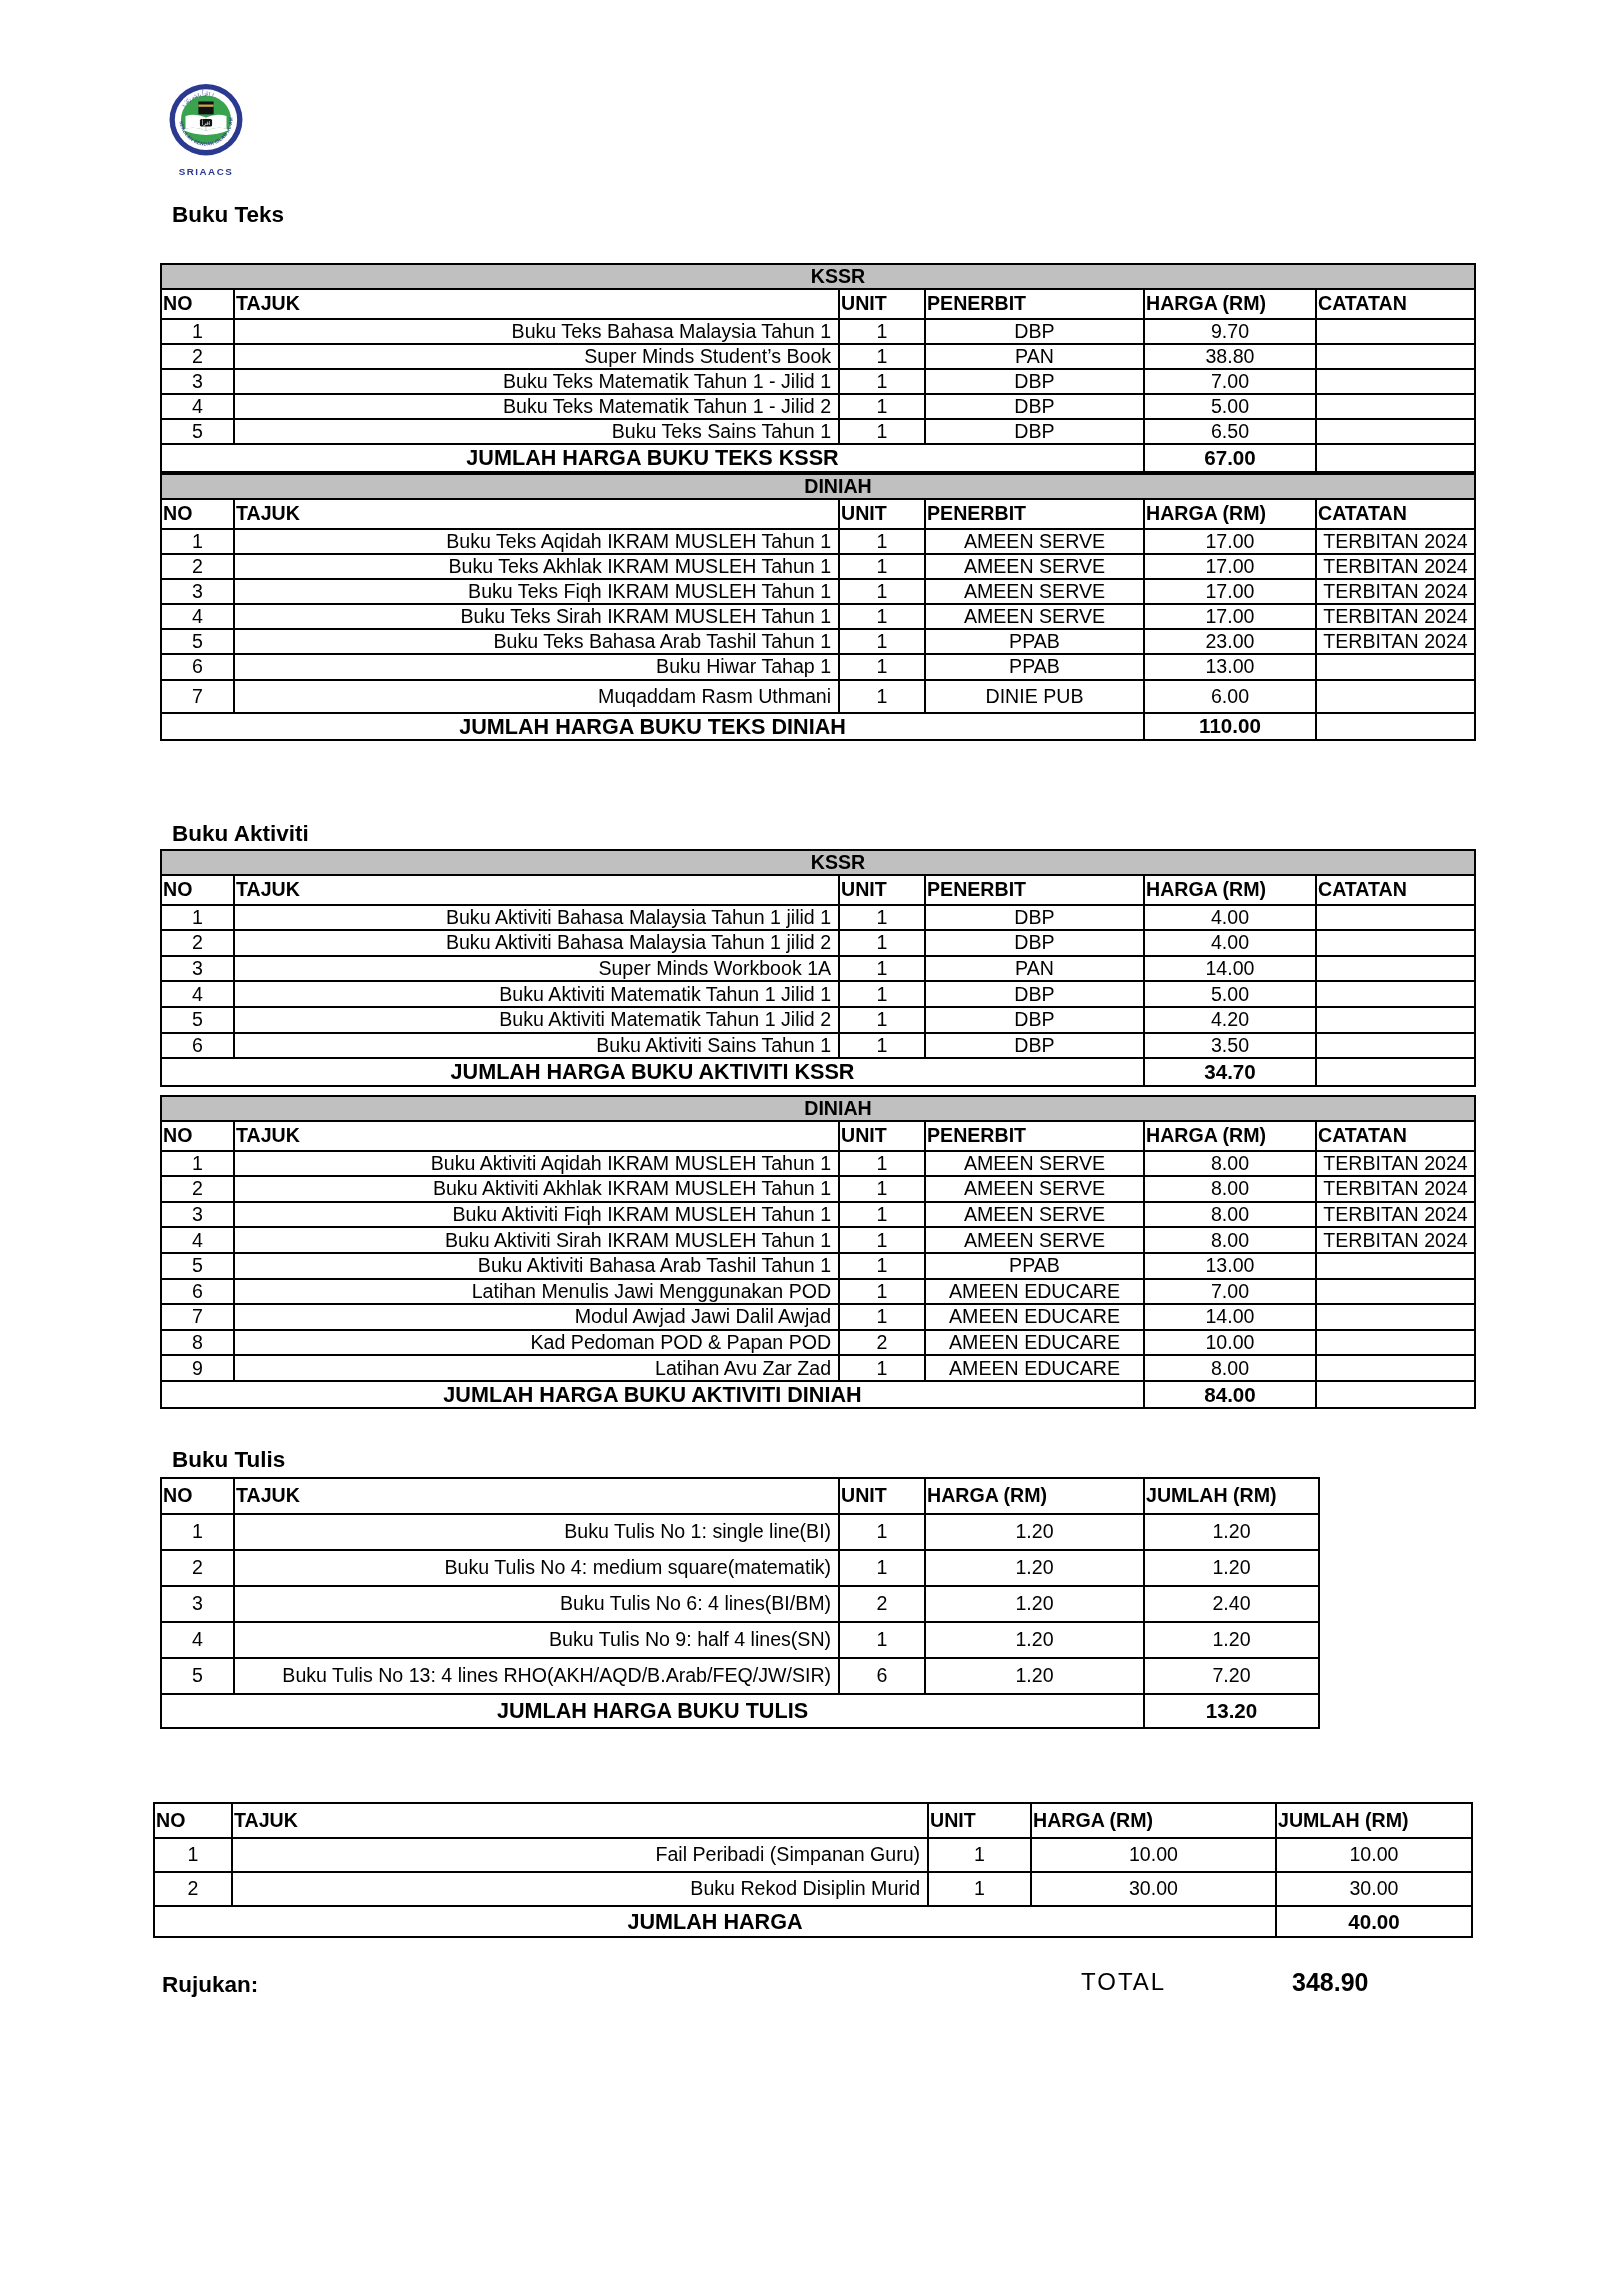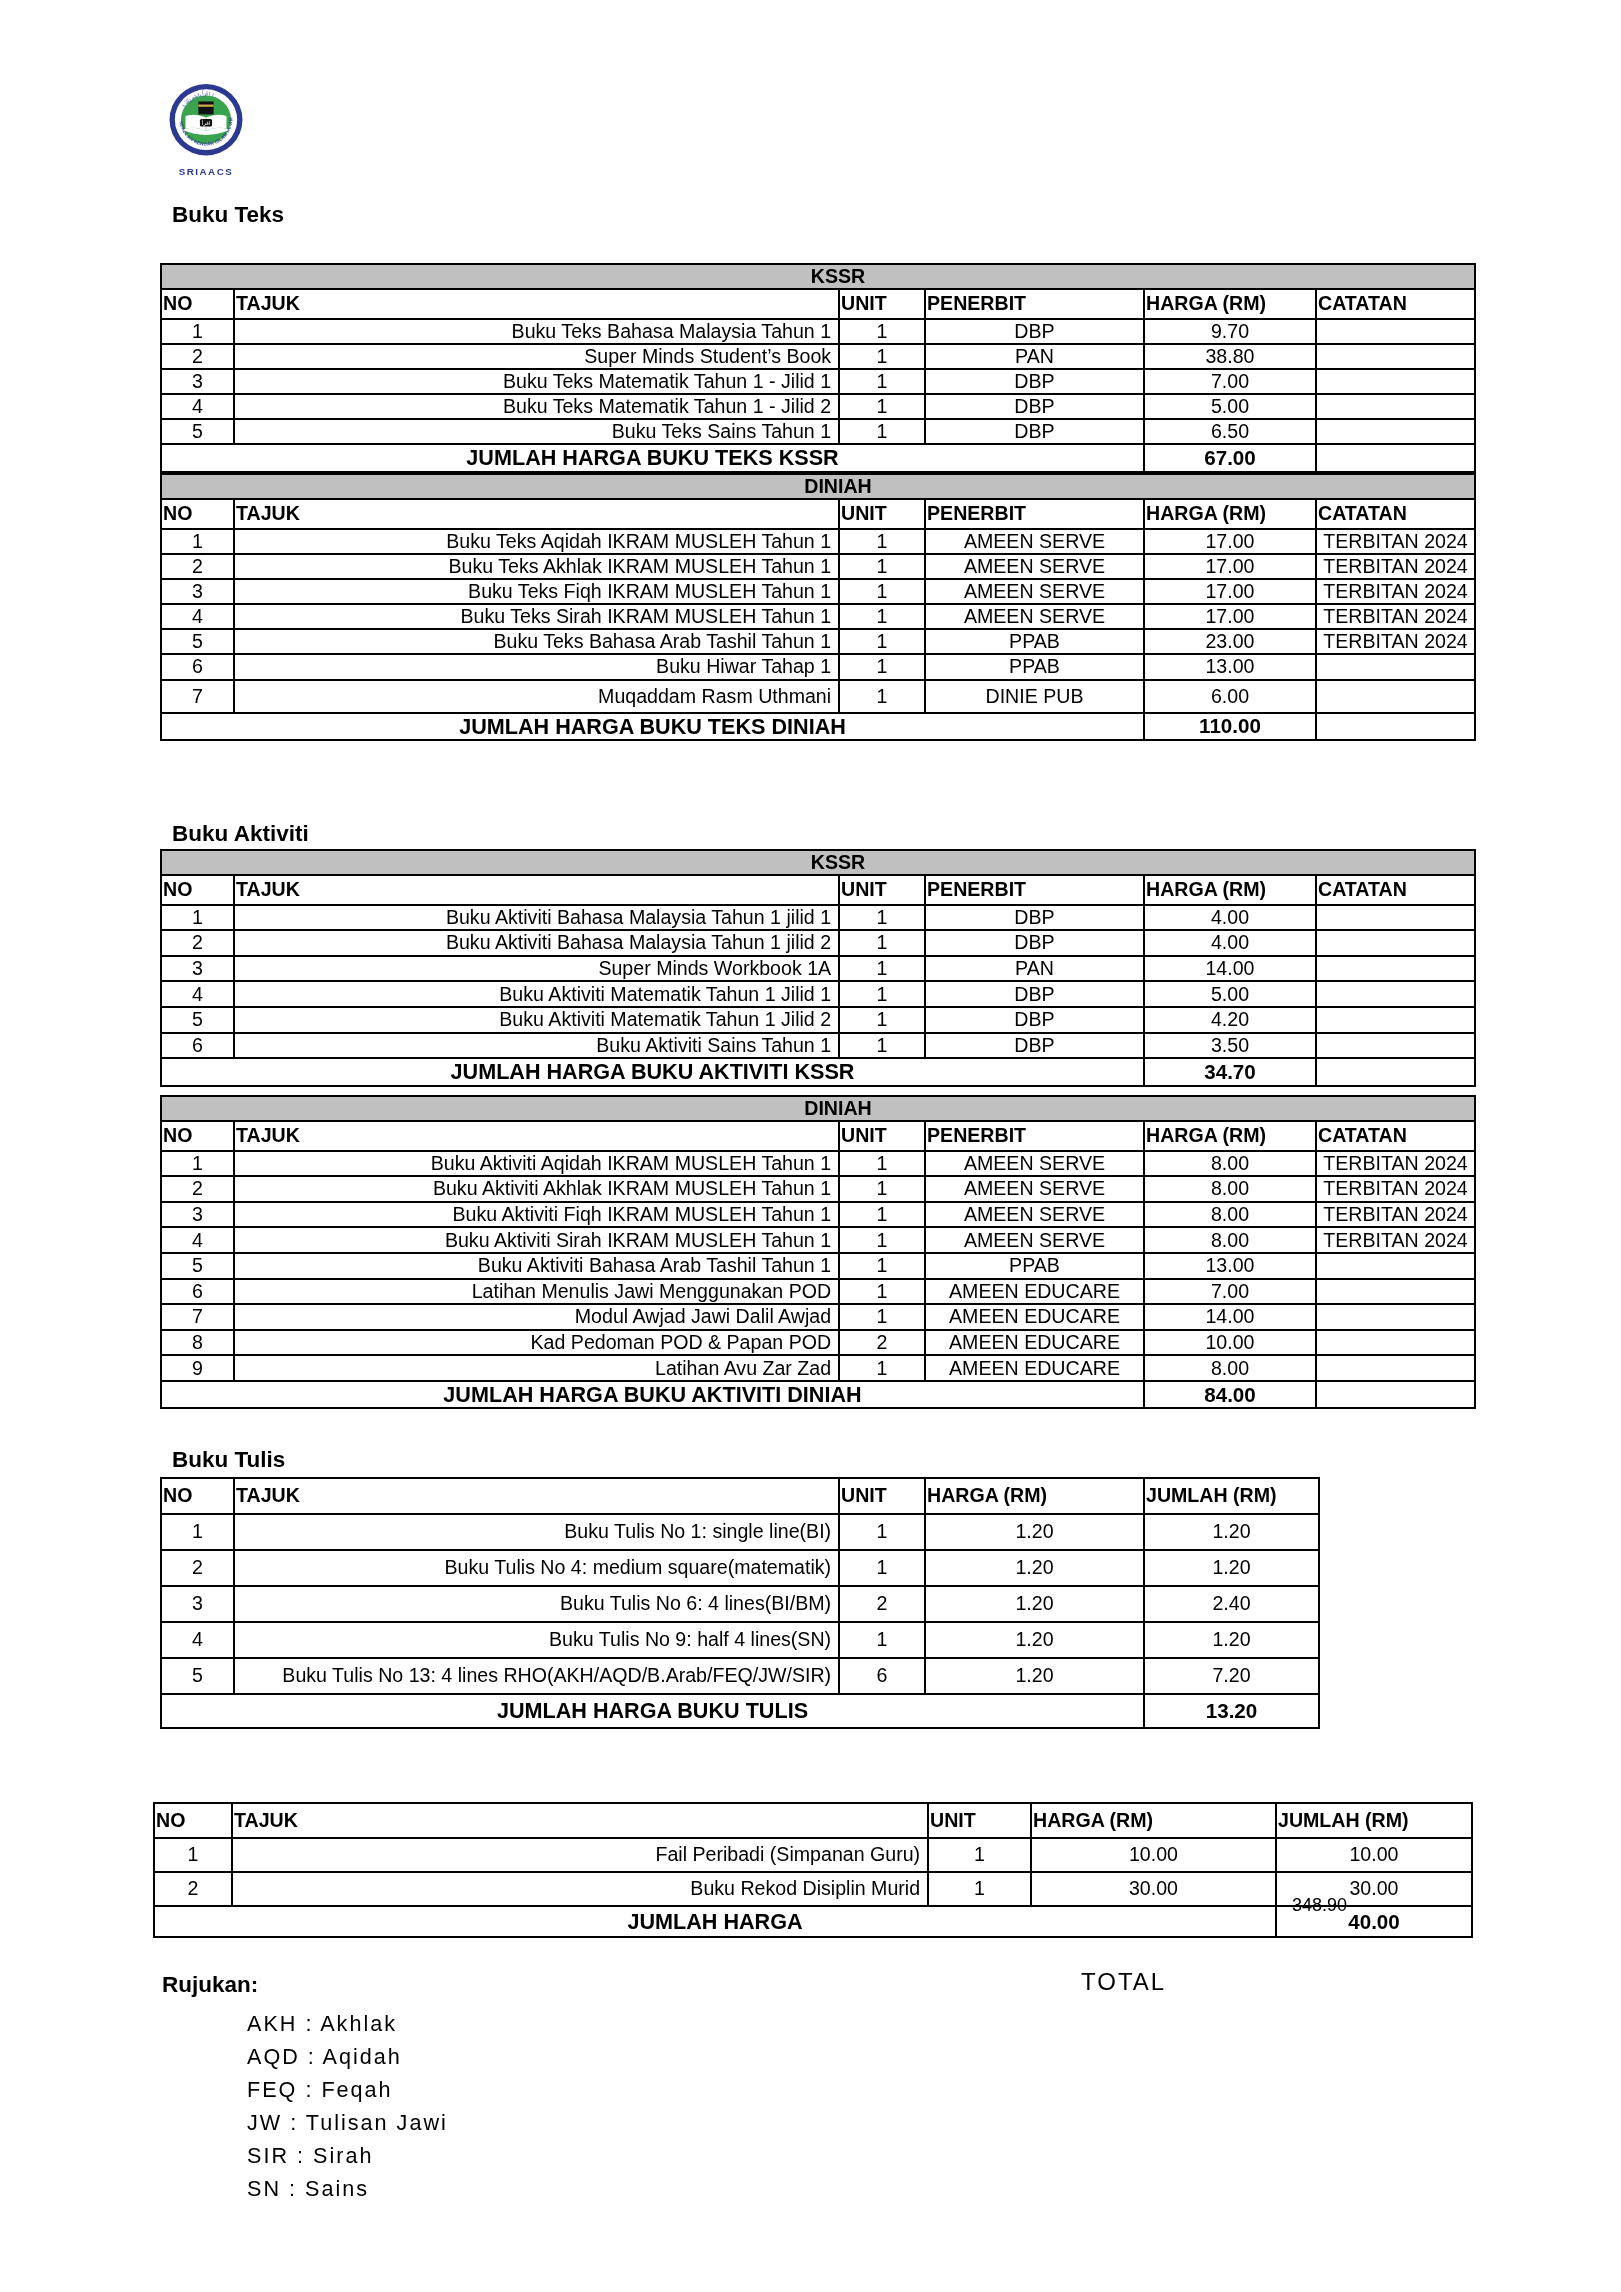--- a/index.html
+++ b/index.html
@@ -68,21 +68,21 @@
   .tbl-k col:nth-child(3){width:103px;}
   .tbl-k col:nth-child(4){width:245px;}
   .tbl-k col:nth-child(5){width:196px;}
   .tbl-k thead tr.hdr th{height:31px;}
   .tbl-k tbody td{height:30px;}
   .tbl-k tfoot td{height:27.4px;}
 
   
   .rujukan-label{position:absolute;left:162px;top:1972px;font-size:22.5px;font-weight:bold;}
   .total-label{position:absolute;left:1081px;top:1968px;font-size:24px;font-weight:normal;letter-spacing:2px;}
-  .total-value{position:absolute;left:1292px;top:1895px;font-size:18px;font-weight:normal;}
+  .total-value{position:absolute;left:1292px;top:1968px;font-size:25px;font-weight:bold;}
   .references{position:absolute;left:247px;top:2007px;font-size:21.6px;letter-spacing:2px;}
   .reference-item{line-height:33px;height:33px;white-space:nowrap;}
 </style>
 </head>
 <body>
 
 <div class="page">
 
   <div class="logo">
     <svg width="76" height="78" viewBox="0 0 100 102">
@@ -563,23 +563,15 @@
           <td colspan="4" class="f-label">JUMLAH HARGA</td>
           <td class="f-value">40.00</td>
         </tr>
       </tfoot>
     </table>
 
   <div class="rujukan-label">Rujukan:</div>
   <div class="total-label">TOTAL</div>
   <div class="total-value">348.90</div>
 
-  <div class="references">
-    <div class="reference-item">AKH : Akhlak</div>
-    <div class="reference-item">AQD : Aqidah</div>
-    <div class="reference-item">FEQ : Feqah</div>
-    <div class="reference-item">JW : Tulisan Jawi</div>
-    <div class="reference-item">SIR : Sirah</div>
-    <div class="reference-item">SN : Sains</div>
-  </div>
 
 </div>
 
 
 </body></html>

